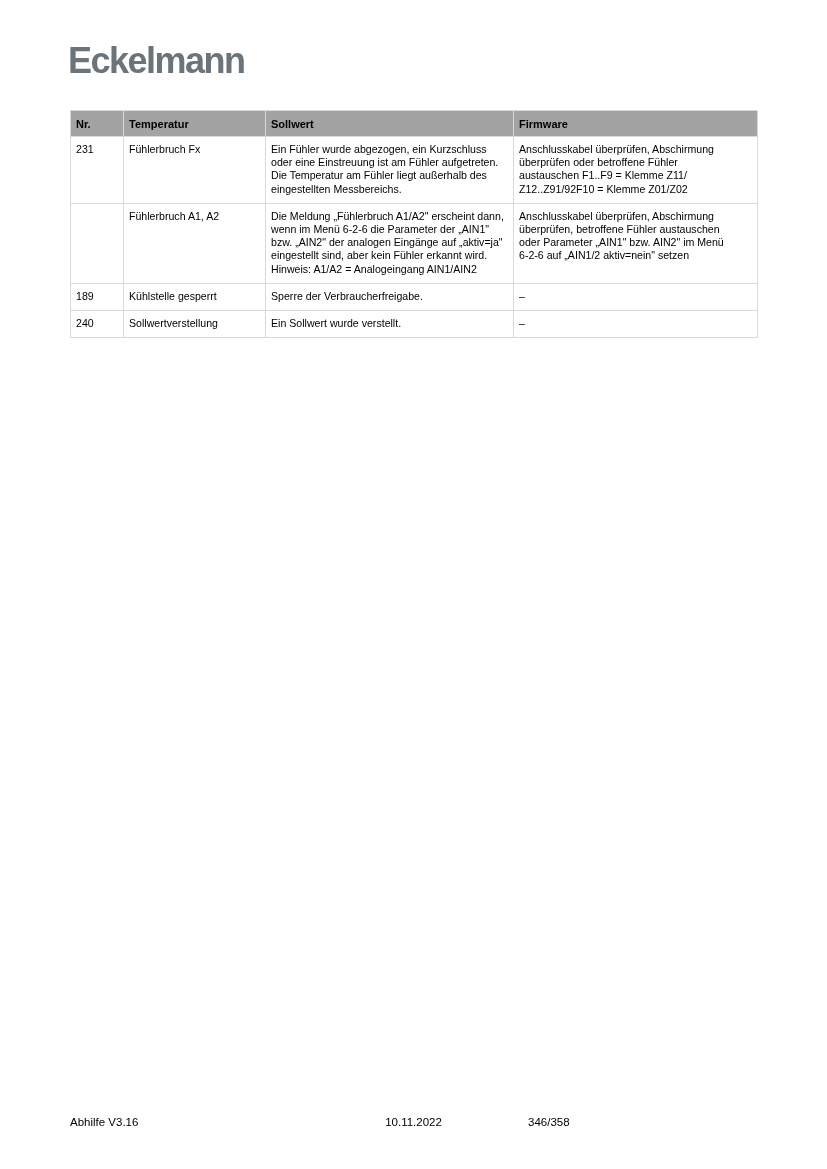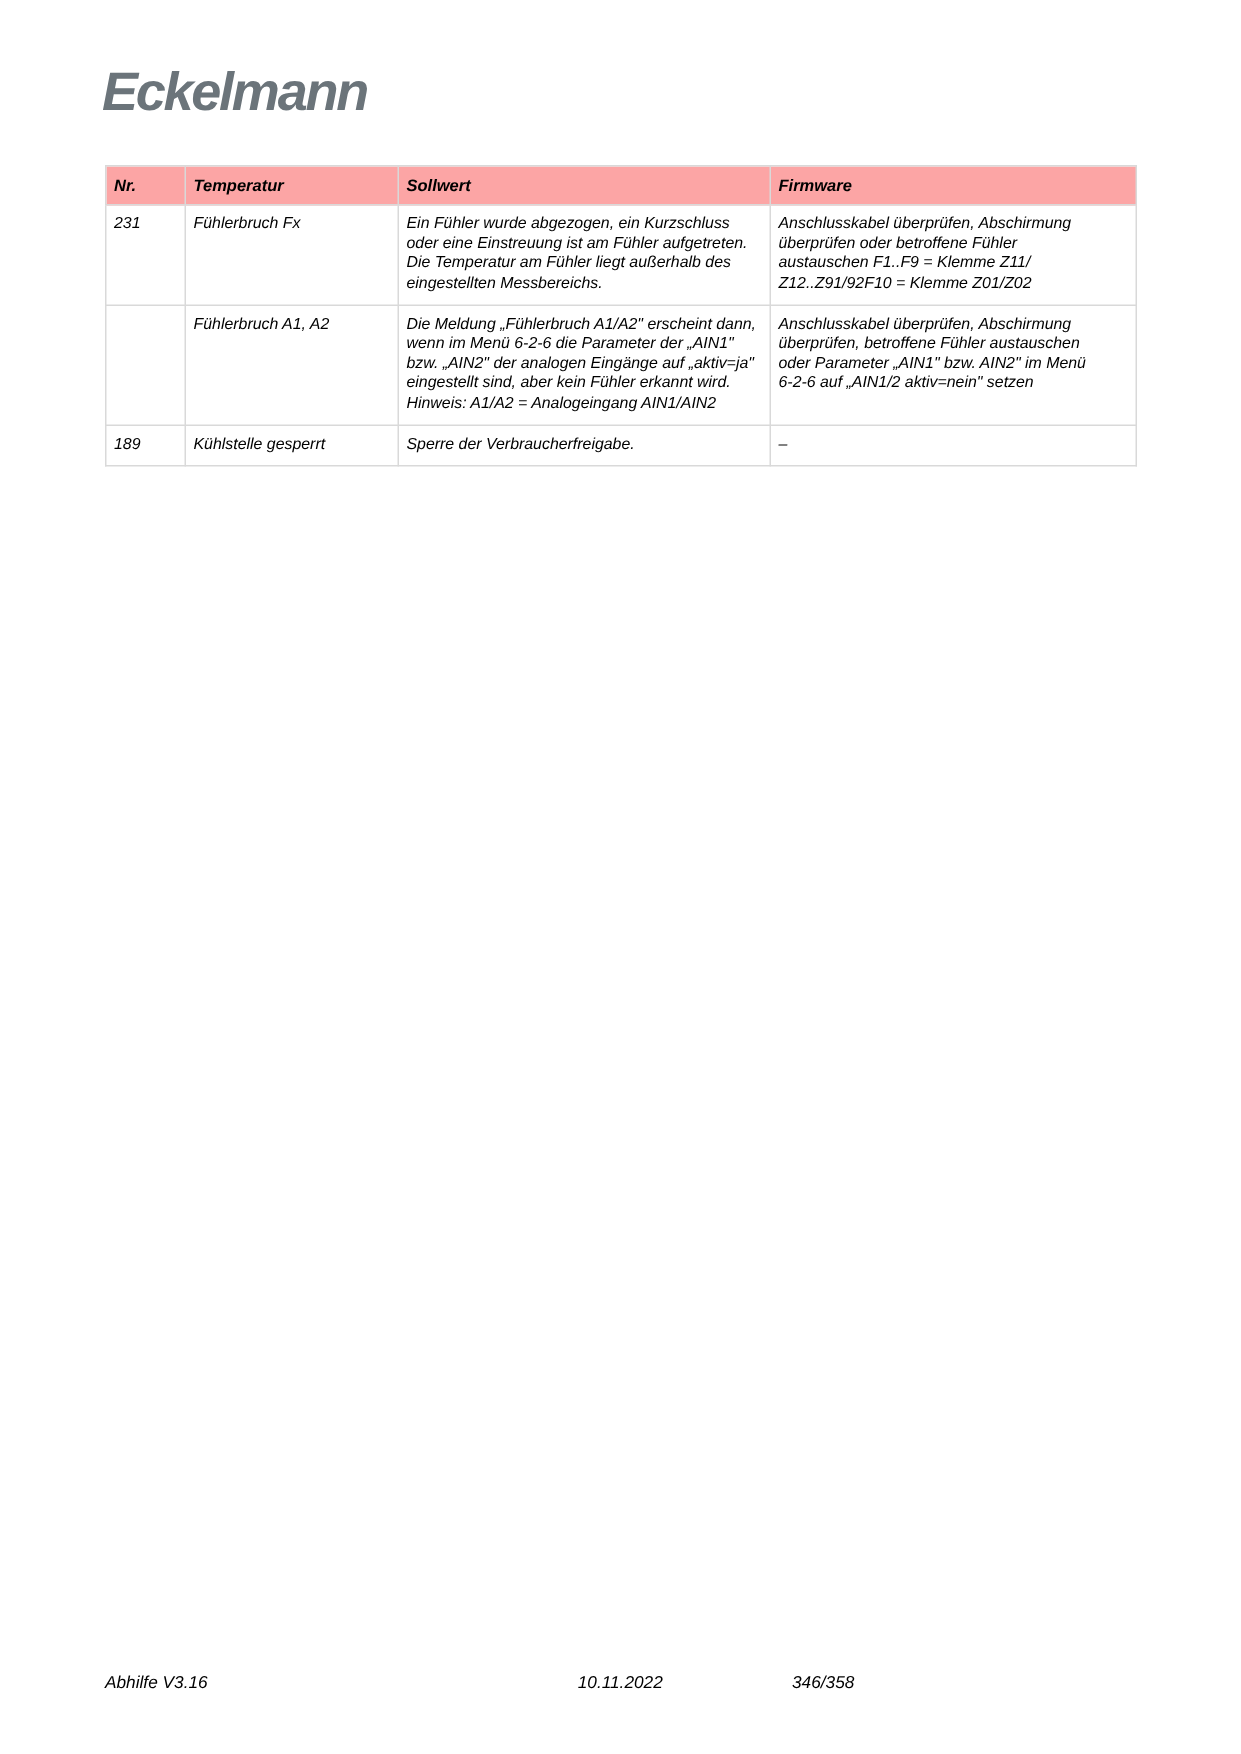--- a/index.html
+++ b/index.html
@@ -1,16 +1,16 @@
 <!DOCTYPE html>
 <html lang="de"><head>
 <meta charset="utf-8">
 <title>Eckelmann — Firmware V3.16</title>
 <style>
-  * { margin: 0; padding: 0; box-sizing: border-box; font-style: italic; }
+  * { margin: 0; padding: 0; box-sizing: border-box; }
   html, body { background: #ffffff; }
   body {
     width: 827px;
     height: 1169px;
     position: relative;
     font-family: "Liberation Sans", "DejaVu Sans", sans-serif;
     color: #000000;
     overflow: hidden;
   }
 
@@ -33,21 +33,21 @@
     width: 687px;
     border-collapse: collapse;
     table-layout: fixed;
   }
   .doc-table col.c-nr        { width: 53px;  }
   .doc-table col.c-meldetext { width: 142px; }
   .doc-table col.c-ursache   { width: 248px; }
   .doc-table col.c-abhilfe   { width: 244px; }
 
   .doc-table th {
-    background: #fca5a5;
+    background: #a3a3a3;
     border: 1px solid #d9d9d9;
     font-size: 11px;
     font-weight: bold;
     text-align: left;
     vertical-align: middle;
     padding: 7px 5px 6px 5px;
   }
   .doc-table td {
     border: 1px solid #d9d9d9;
     font-size: 10.6px;
@@ -117,20 +117,26 @@
 überprüfen, betroffene Fühler austauschen
 oder Parameter „AIN1" bzw. AIN2" im Menü
 6-2-6 auf „AIN1/2 aktiv=nein" setzen</td>
     </tr>
     <tr>
       <td>189</td>
       <td>Kühlstelle gesperrt</td>
       <td>Sperre der Verbraucherfreigabe.</td>
       <td>–</td>
     </tr>
+    <tr>
+      <td>240</td>
+      <td>Sollwertverstellung</td>
+      <td>Ein Sollwert wurde verstellt.</td>
+      <td>–</td>
+    </tr>
   </tbody>
 </table>
 
 <div class="footer">
   <span class="f-left">Abhilfe V3.16</span>
   <span class="f-center">10.11.2022</span>
   <span class="f-right">346/358</span>
 </div>
 
 </body></html>

